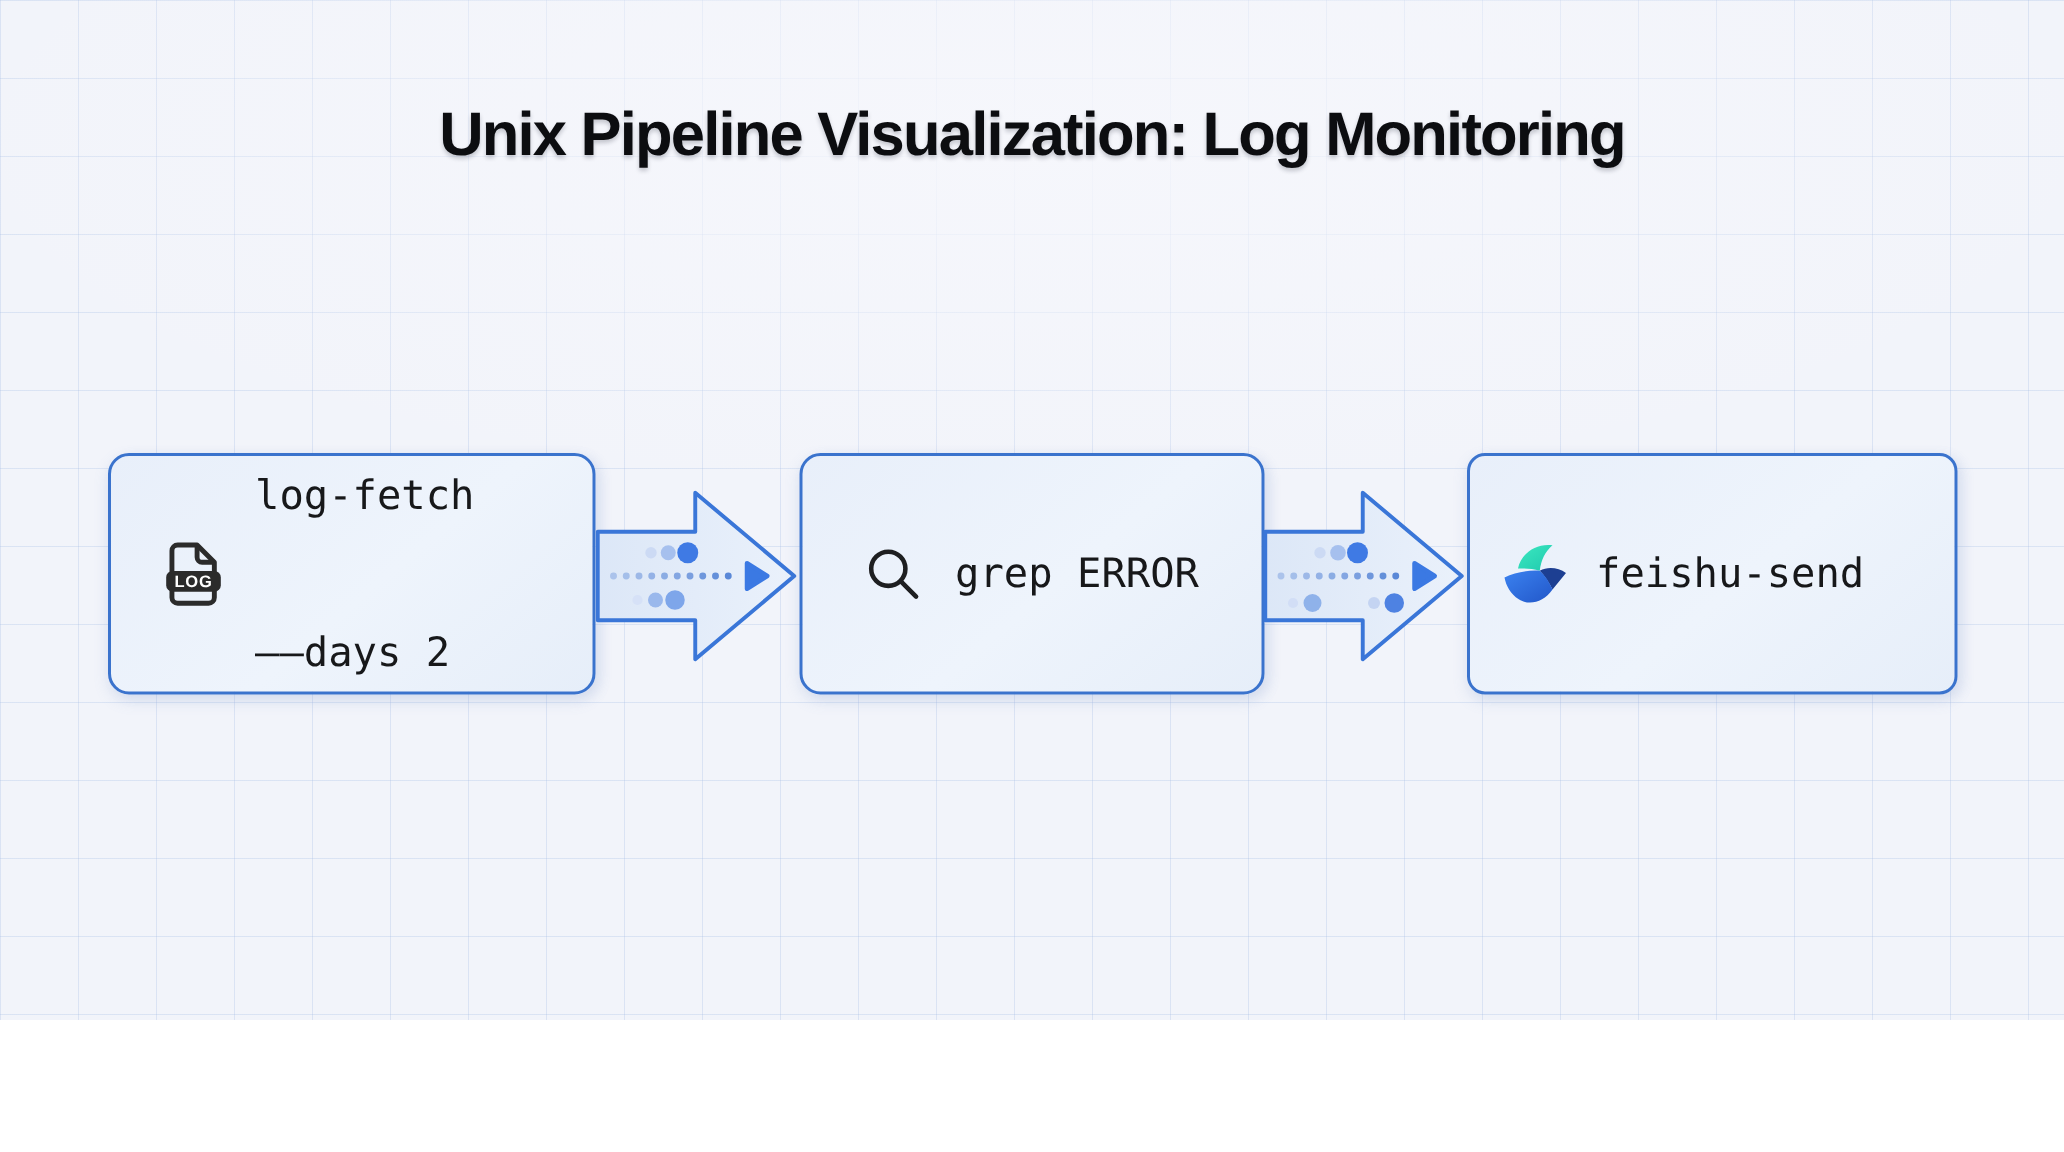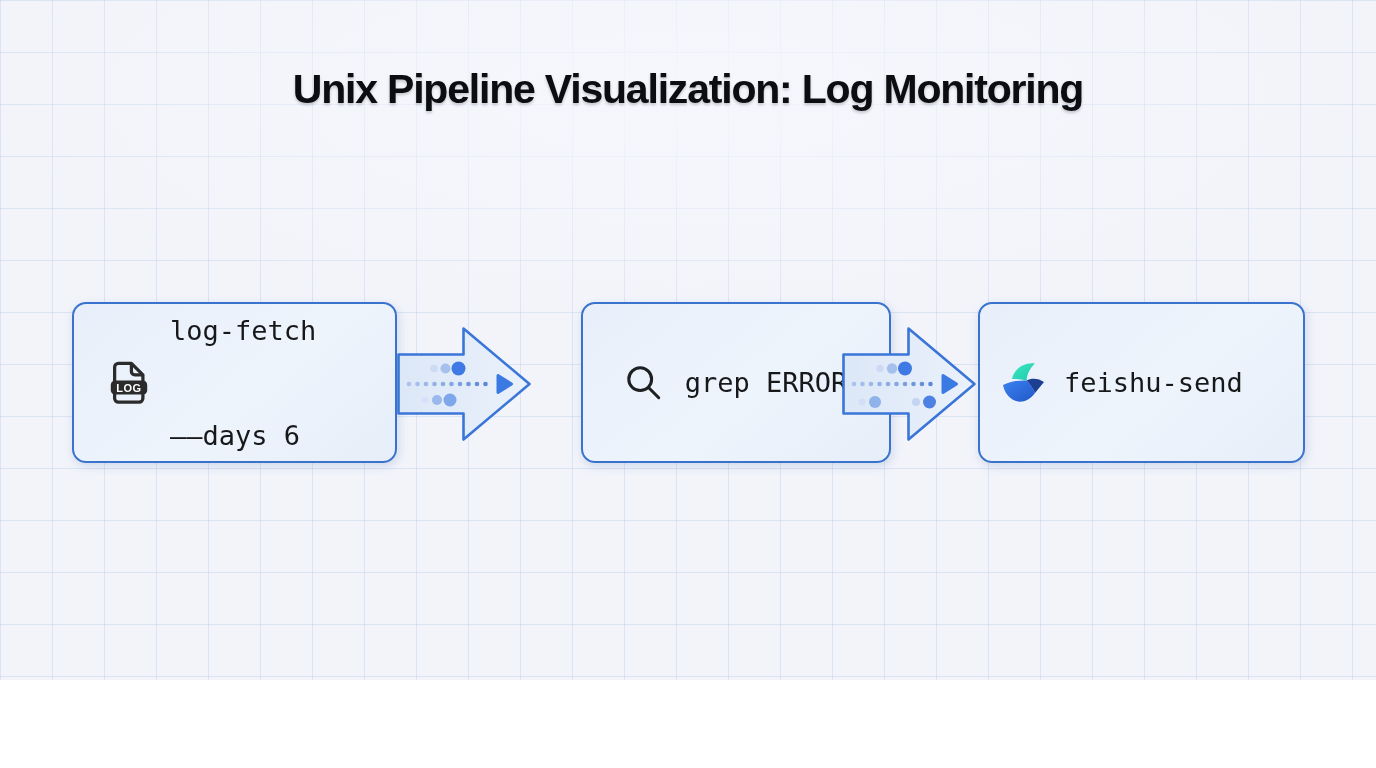--- a/index.html
+++ b/index.html
@@ -37,22 +37,22 @@
     top: 302px;
     height: 161px;
     border: 2.5px solid #3a73cd;
     border-radius: 14px;
     background: linear-gradient(140deg, #e8effa 0%, #eef4fc 55%, #e6eef9 100%);
     box-shadow: 0 4px 10px rgba(110,140,200,0.16), 4px 2px 8px rgba(110,140,200,0.10);
     display: flex;
     align-items: center;
   }
   .stage-1 { left: 72px;  width: 325px; padding-left: 32px; }
-  .stage-2 { left: 533px; width: 310px; justify-content: center; margin-left: 48px; }
-  .stage-3 { left: 978px; width: 327px; padding-left: 20px; }
+  .stage-2 { left: 533px; width: 310px; justify-content: center; }
+  .stage-3 { left: 978px; width: 327px; padding-left: 20px; border-radius: 12px; }
   .stage .icon-wrap { flex: 0 0 auto; display: flex; align-items: flex-end; }
   .stage-1 .icon-wrap { margin-right: 18px; }
   .stage-2 .icon-wrap { margin-right: 22px; }
   .stage-3 .icon-wrap { margin-right: 16px; }
   .cmd {
     font-family: "DejaVu Sans Mono", monospace;
     font-size: 27px;
     line-height: 35px;
     color: #17181a;
     white-space: pre;
@@ -79,21 +79,21 @@
       <span class="icon-wrap">
         <svg viewBox="0 0 48 48" width="46" height="46" aria-hidden="true">
           <path d="M13 3.5 H26.5 L38.5 15.5 V40 a4 4 0 0 1 -4 4 H13 a4 4 0 0 1 -4 -4 V7.5 a4 4 0 0 1 4 -4 Z" fill="none" stroke="#2b2b2b" stroke-width="3.4" stroke-linejoin="round"></path>
           <path d="M26.5 3.5 V12 a3.5 3.5 0 0 0 3.5 3.5 H38.5" fill="none" stroke="#2b2b2b" stroke-width="3.4" stroke-linejoin="round"></path>
           <rect x="5" y="21.5" width="38" height="14.5" rx="4.5" fill="#2b2b2b"></rect>
           <text x="24" y="33" text-anchor="middle" font-size="11.5" font-weight="bold" fill="#ffffff" font-family="Liberation Sans, sans-serif" letter-spacing="0.5">LOG</text>
         </svg>
       </span>
       <div class="cmd">
         <div>log-fetch</div>
-        <div>––days 6</div>
+        <div>––days 2</div>
       </div>
     </div>
 
     <svg class="connector conn-1" viewBox="0 0 135 116" aria-hidden="true">
       <defs>
         <linearGradient id="ag1" x1="0" y1="0" x2="1" y2="0">
           <stop offset="0" stop-color="#dce7f7"></stop>
             <stop offset="1" stop-color="#eaf1fb"></stop>
         </linearGradient>
       </defs>

